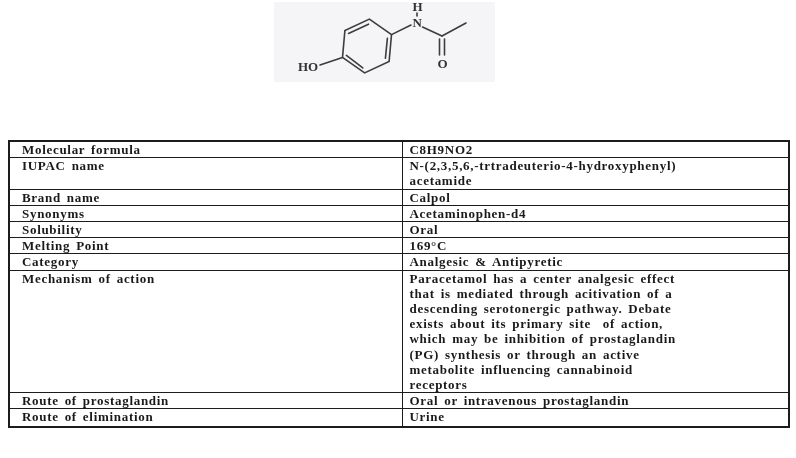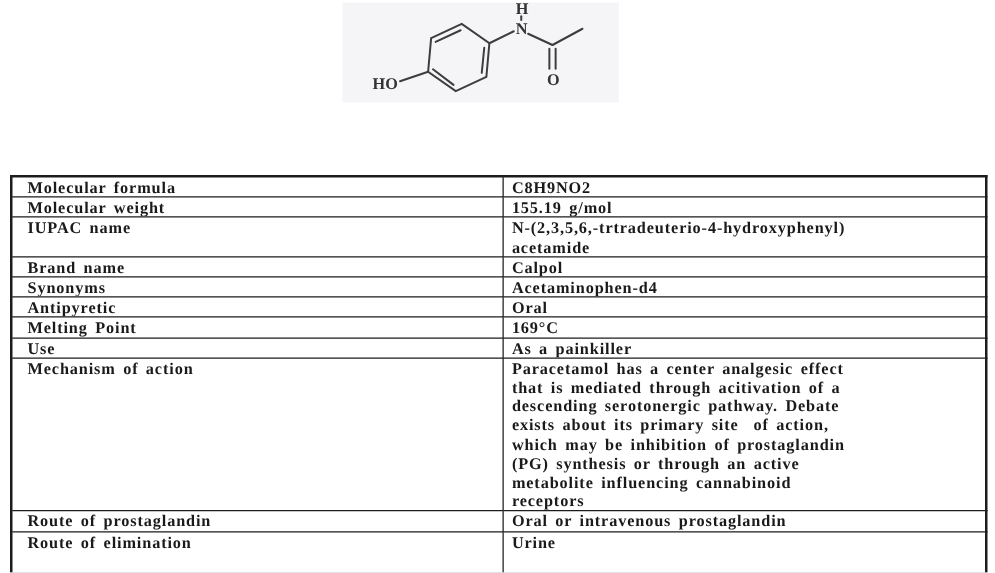--- a/index.html
+++ b/index.html
@@ -55,21 +55,21 @@
   }
   table.props col.c-label { width: 393px; }
   table.props col.c-value { width: 387px; }
   table.props td.value {
     padding-left: 7px;
     white-space: pre-wrap;
   }
   tr.row-single td { height: 15px; }
   tr.row-iupac td { height: 31px; }
   tr.row-mechanism td { height: 122px; font-family: Liberation Serif, serif; }
-  tr.row-last td { height: 34px; }
+  tr.row-last td { height: 18px; }
 </style>
 </head>
 <body>
 
 <div class="page">
 
   <div class="structure-box">
     <svg viewBox="0 0 221 80">
 
       <polygon class="bond" points="68.5,55.4 70.9,28.5 95.4,17.1 117.5,32.6 115.1,59.5 90.6,70.9"></polygon>
@@ -98,48 +98,44 @@
   <table class="props">
     <colgroup>
         <col class="c-label">
         <col class="c-value">
       </colgroup>
     <tbody>
       <tr class="row-single">
         <td class="label">Molecular formula</td>
         <td class="value">C8H9NO2</td>
       </tr>
-      <tr class="row-single">
-        <td class="label">Molecular weight</td>
-        <td class="value">155.19 g/mol</td>
-      </tr>
       <tr class="row-iupac">
         <td class="label">IUPAC name</td>
         <td class="value">N-(2,3,5,6,-trtradeuterio-4-hydroxyphenyl)
 acetamide</td>
       </tr>
       <tr class="row-single">
         <td class="label">Brand name</td>
         <td class="value">Calpol</td>
       </tr>
       <tr class="row-single">
         <td class="label">Synonyms</td>
         <td class="value">Acetaminophen-d4</td>
       </tr>
       <tr class="row-single">
-        <td class="label">Antipyretic</td>
+        <td class="label">Solubility</td>
         <td class="value">Oral</td>
       </tr>
       <tr class="row-single">
         <td class="label">Melting Point</td>
         <td class="value">169°C</td>
       </tr>
       <tr class="row-single">
-        <td class="label">Use</td>
-        <td class="value">As a painkiller</td>
+        <td class="label">Category</td>
+        <td class="value">Analgesic &amp; Antipyretic</td>
       </tr>
       <tr class="row-mechanism">
         <td class="label">Mechanism of action</td>
         <td class="value">Paracetamol has a center analgesic effect
 that is mediated through acitivation of a
 descending serotonergic pathway. Debate
 exists about its primary site  of action,
 which may be inhibition of prostaglandin
 (PG) synthesis or through an active
 metabolite influencing cannabinoid

